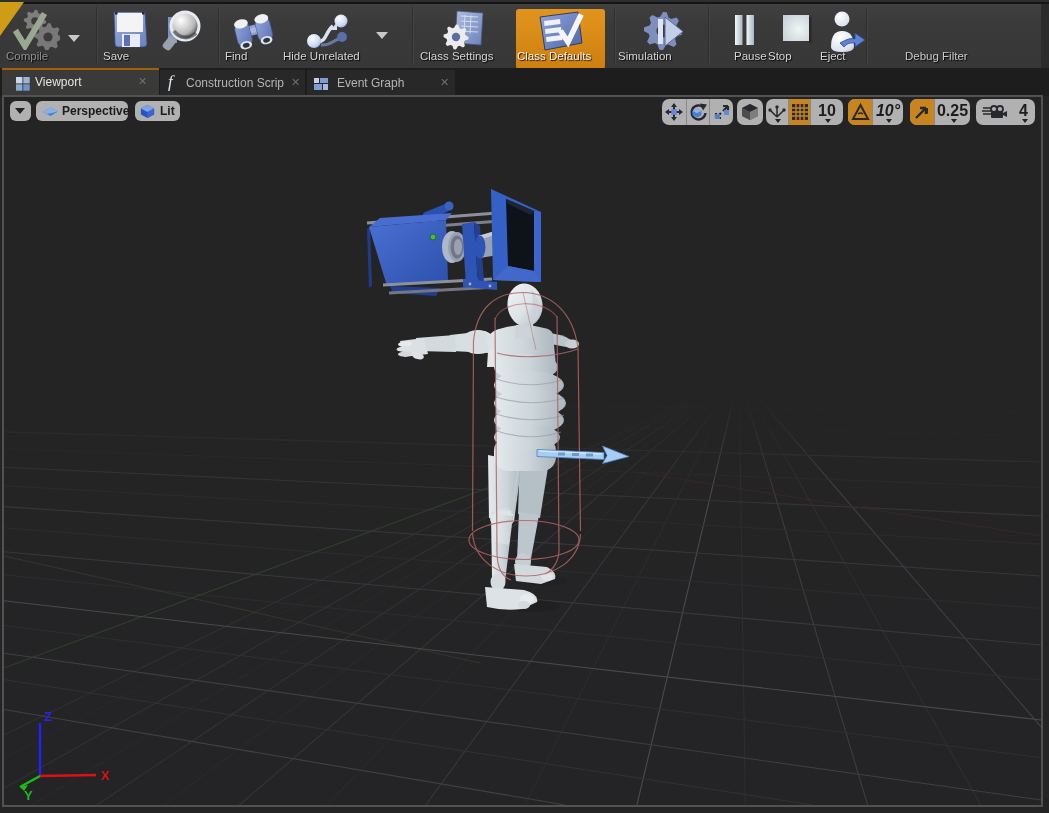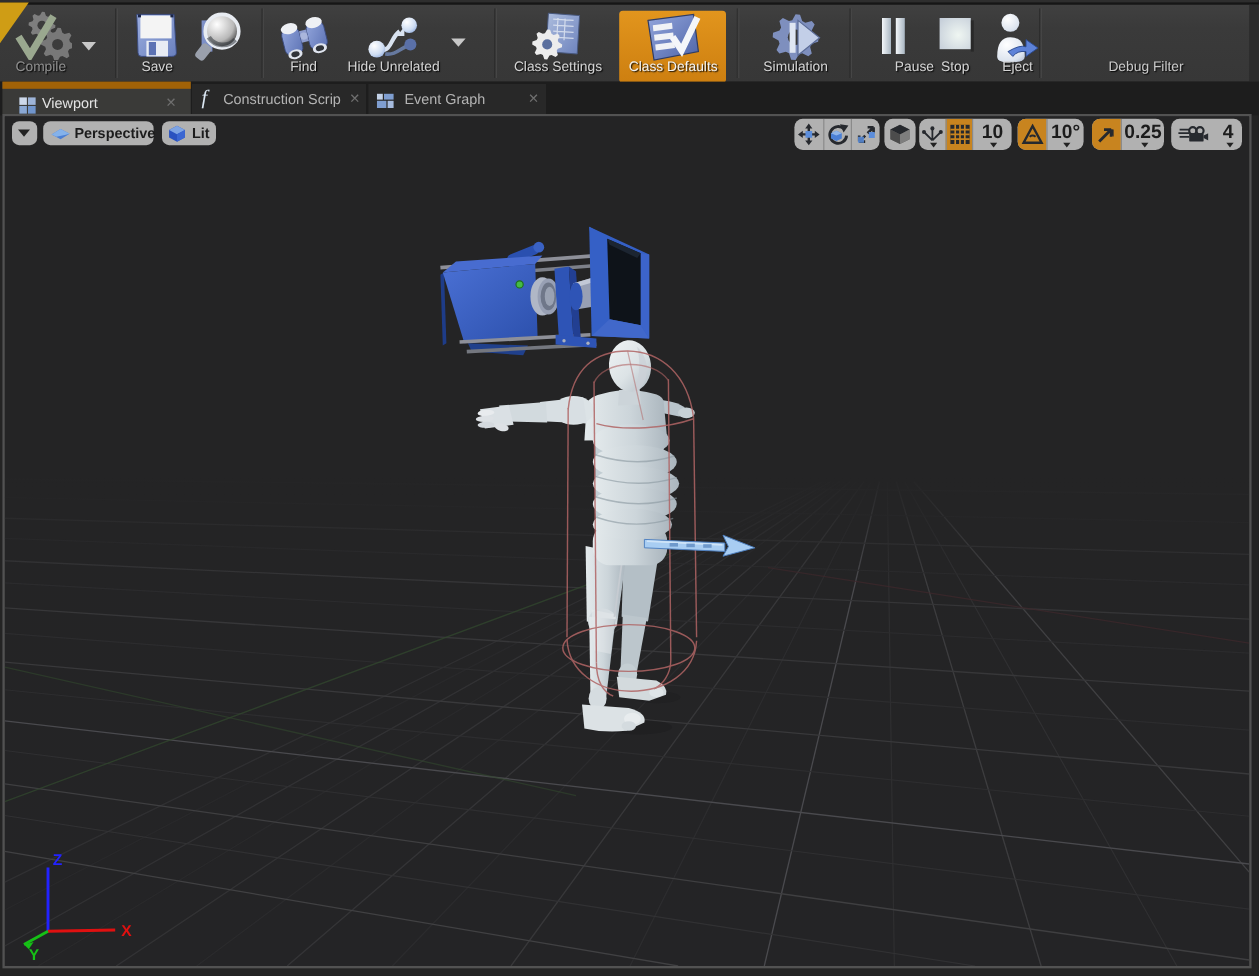--- a/index.html
+++ b/index.html
@@ -4,38 +4,38 @@
 html,body { width:1049px; height:813px; background:#242424; overflow:hidden;
   font-family:"Liberation Sans", sans-serif; }
 #root { position:relative; width:1049px; height:813px; }
 .abs { position:absolute; }
 
 #topstrip { left:0; top:0; width:1049px; height:4px; background:#161616; border-top:2px solid #2e2e2e; }
 #toolbar { left:0; top:4px; width:1049px; height:64px;
   background:linear-gradient(#404040,#3a3a3a 30%,#373737); }
 #toolbar::after { content:""; position:absolute; right:0; top:0; width:8px; height:64px; background:#2b2b2b; }
 .tlabel { position:absolute; top:45.5px; font-size:11.5px; color:#d4d4d4;
-  text-shadow:1px 1px 1px rgba(0,0,0,0.9); white-space:nowrap; text-align:center; }
+  text-shadow:1px 1px 1px rgba(0,0,0,0.9); white-space:nowrap; }
 .tlabel.dim { color:#8f8f8f; }
 .tsep { position:absolute; top:3px; width:2px; height:58px;
   background:linear-gradient(90deg,#242424,#4e4e4e); }
 .caret { position:absolute; width:0; height:0; border-left:6px solid transparent;
   border-right:6px solid transparent; border-top:7px solid #c8c8c8; }
 #corner { left:0; top:2px; width:0; height:0; border-top:34px solid #cf9d15; border-right:24px solid transparent; }
 #cdbtn { left:516px; top:5px; width:89px; height:60px; background:linear-gradient(#e2951d,#cd7f10); border-radius:3px; }
 #debugbox { left:877px; top:21px; width:158px; height:22px; background:#eeeeee; border-radius:2px;
   border:1px solid #111; font-size:11.5px; color:#0a0a0a; line-height:20px; padding-left:7px; }
 #debugbox .dcaret { position:absolute; right:6px; top:8px; border-left:5px solid transparent;
   border-right:5px solid transparent; border-top:6px solid #222; }
 
 #tabbar { left:0; top:68px; width:1049px; height:28px; background:#1d1d1d; }
 .tab { position:absolute; top:2px; height:26px; background:#282828; }
 .tab .tx { position:absolute; font-size:12px; color:#b4b4b4; top:6px; white-space:nowrap; }
 .tab .cl { position:absolute; font-size:11px; color:#6f6f6f; top:6px; }
-#tab1 { left:2px; width:157px; background:#3a3a38; border-top:6px solid #a16207; top:0px; height:28px; }
+#tab1 { left:2px; width:157px; background:#3a3a38; border-top:2px solid #a16207; top:0px; height:28px; }
 #tab1 .tx { color:#e4e4e4; }
 
 #vpborder { left:2px; top:95px; width:1041px; height:712px; border:2px solid #525252; background:#1f1f20; }
 
 .vbtn { position:absolute; background:#b1b1b1; border-radius:6px; color:#1c1c1c;
   font-size:12px; font-weight:bold;text-align:center; }
 .vgroup { position:absolute; background:#b1b1b1; border-radius:7px; overflow:hidden;
   display:flex; }
 .vseg { height:100%; display:flex; align-items:center; justify-content:center;
   color:#1c1c1c; font-size:16px; font-weight:bold; position:relative; }
@@ -496,21 +496,21 @@
         <div class="tinycaret"></div>
       </div>
     </div>
 <div class="vgroup" style="left:848px;top:99px;width:55px;height:26px;">
 <div class="vseg orange" style="width:24px;">
         <svg width="19" height="19" viewBox="0 0 19 19">
 <path d="M9.5,2 L17,16 L2,16 Z" fill="none" stroke="#26292e" stroke-width="2"></path>
 <path d="M7,11 a4,4 0 0,1 5,0" stroke="#26292e" stroke-width="1.6" fill="none"></path>
         </svg>
       </div>
-<div class="vseg" style="width:31px;">
+<div class="vseg" style="width:31px;font-style:italic;">
         <span style="margin-top:-3px">10°</span>
         <div class="tinycaret"></div>
       </div>
     </div>
 <div class="vgroup" style="left:910px;top:99px;width:60px;height:26px;">
 <div class="vseg orange" style="width:24px;">
         <svg width="18" height="18" viewBox="0 0 18 18">
 <path d="M3,15 L13,5 M13,5 L13,11 M13,5 L7,5" stroke="#26292e" stroke-width="2.4" fill="none"></path>
 <path d="M9,5 L15,5 L15,11 Z" fill="#26292e"></path>
         </svg>

